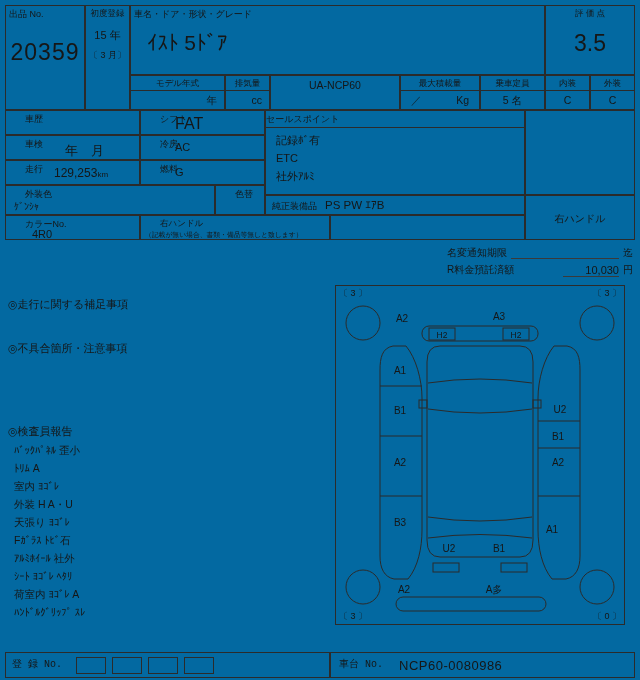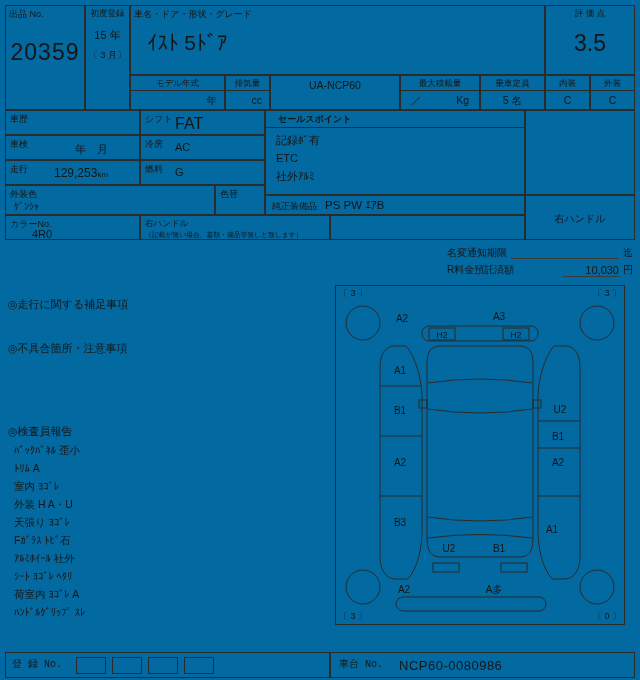--- a/index.html
+++ b/index.html
@@ -15,24 +15,24 @@
   .hdrc { font-size:8.5px; text-align:center; padding-top:2px; white-space:nowrap; }
   .lotnum { font-size:23px; text-align:center; margin-top:16px; letter-spacing:1px; }
   .regyear { font-size:11px; text-align:center; margin-top:8px; white-space:nowrap; }
   .regmonth { font-size:9px; text-align:center; margin-top:6px; white-space:nowrap; }
   .carname { font-size:21px; margin:8px 0 0 16px; white-space:nowrap; }
   .score { font-size:23px; text-align:center; margin-top:10px; }
   .h2h { height:15px; line-height:14px; border-bottom:1px solid #2b2b2b; font-size:8.5px; text-align:center; white-space:nowrap; }
   .h2v { height:18px; line-height:18px; font-size:10.5px; text-align:center; white-space:nowrap; }
   .h2v.right { text-align:right; padding-right:7px; }
   .loadrow { display:flex; justify-content:space-between; padding:0 10px; }
-  .mlbl { position:absolute; top:2px; left:4px; font-size:9px; white-space:nowrap; }
+  .mlbl { position:absolute; top:2px; left:19px; font-size:9px; white-space:nowrap; }
   .mval { position:absolute; white-space:nowrap; }
   .munit { font-size:8px; }
-  .sales-hdr { height:17px; line-height:17px; font-size:9px; padding-left:12px; border-bottom:1px solid #2b2b2b;font-weight:bold; }
+  .sales-hdr { height:17px; line-height:17px; font-size:9px; padding-left:0; border-bottom:1px solid #2b2b2b; }
   .sales-item { font-size:11px; padding-left:10px; line-height:18px; }
   .inline-row { padding:3px 0 0 6px; font-size:9px; white-space:nowrap; }
   .oemval { font-size:11.5px; margin-left:8px; }
   .steer { font-size:10px; text-align:center; padding-top:16px; }
   .laternote { font-size:6.8px; position:absolute; left:4px; top:14px; white-space:nowrap; }
   .nrow { position:absolute; display:flex; align-items:center; font-size:10px; gap:4px; }
   .nline { flex:1; border-bottom:1px solid #3a3a3a; height:12px; }
   .nval { width:56px; text-align:right; border-bottom:1px solid #3a3a3a; font-size:11px; }
   .ntitle { position:absolute; font-size:11px; white-space:nowrap; }
   .report { position:absolute; left:14px; top:441px; font-size:10.5px; line-height:18px; white-space:nowrap; }
@@ -100,21 +100,21 @@
   <div class="cell" style="left:590px;top:75px;width:45px;height:35px">
     <div class="h2h">外装</div>
     <div class="h2v">C</div>
   </div>
 
   <div class="cell" style="left:5px;top:110px;width:135px;height:25px">
     <span class="mlbl">車歴</span>
   </div>
   <div class="cell" style="left:5px;top:135px;width:135px;height:25px">
     <span class="mlbl">車検</span>
-    <span class="mval" style="left:69px;top:6px;font-size:11px">年　月</span>
+    <span class="mval" style="left:59px;top:6px;font-size:13px">年　月</span>
   </div>
   <div class="cell" style="left:5px;top:160px;width:135px;height:25px">
     <span class="mlbl">走行</span>
     <span class="mval" style="left:48px;top:5px;font-size:12px"><span>129,253</span><span class="munit">km</span></span>
   </div>
 
   <div class="cell" style="left:140px;top:110px;width:125px;height:25px">
     <span class="mlbl">シフト</span>
     <span class="mval" style="left:34px;top:4px;font-size:16px">FAT</span>
   </div>

